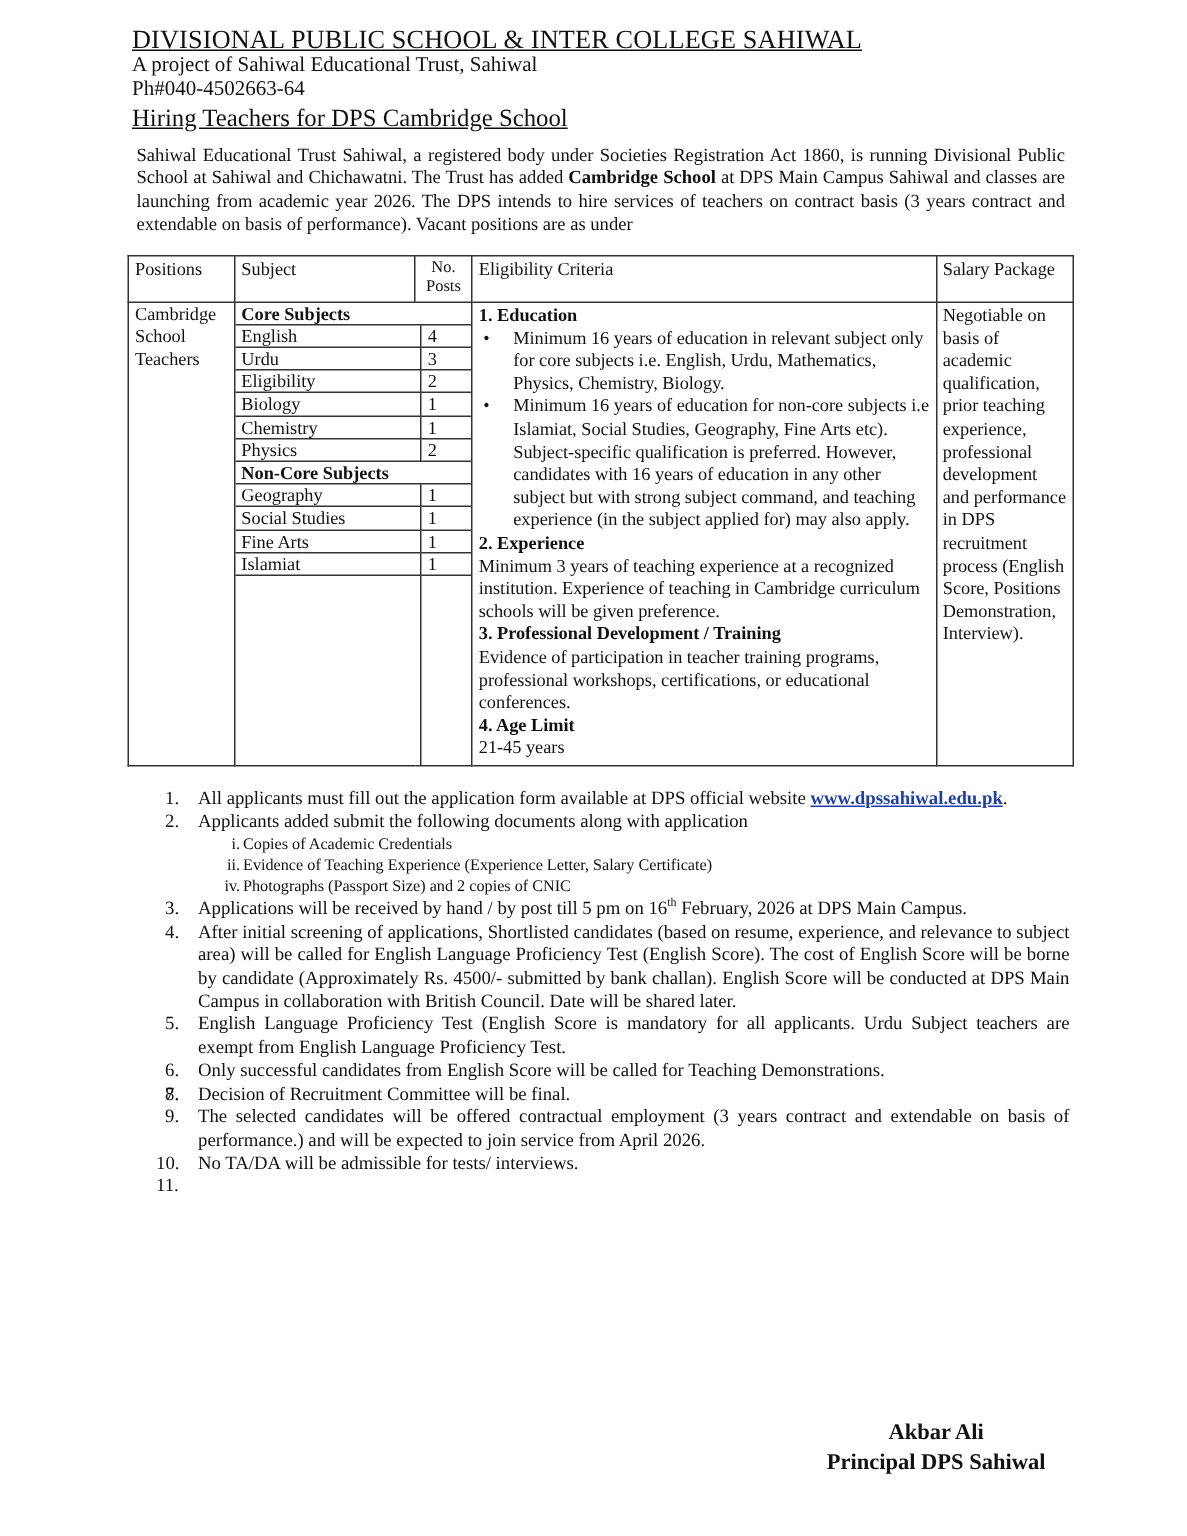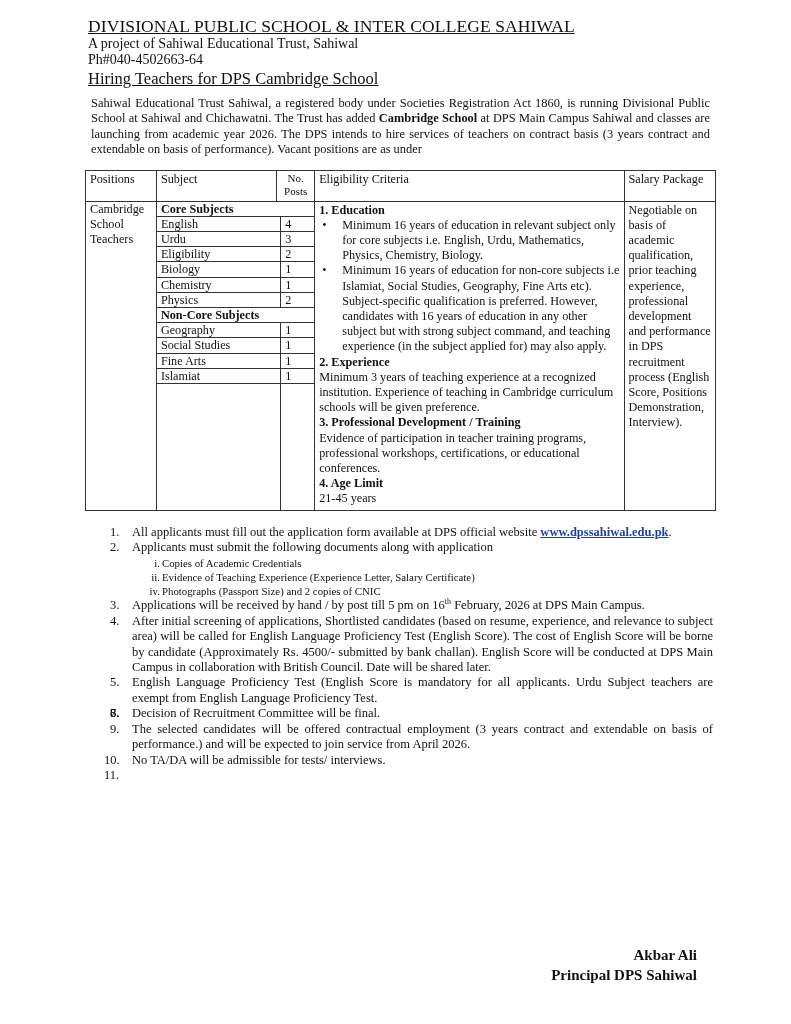--- a/index.html
+++ b/index.html
@@ -43,21 +43,21 @@
   ol.notes { margin: 14px 0 0 0; padding: 0; list-style: none; font-size: 12.5px; line-height: 15.4px; }
   ol.notes > li { position: relative; padding-left: 44px; text-align: justify; }
   ol.notes > li .n { position: absolute; left: 22px; top: 0; }
   ol.notes > li .n.two { left: 16px; }
   a.link { color: #1f3fa8; font-weight: bold; text-decoration: underline; }
   ol.roman { margin: 0; padding: 0; list-style: none; font-size: 10.8px; line-height: 14.2px; }
   ol.roman li { position: relative; padding-left: 74px; }
   ol.roman li .r { position: absolute; right: calc(100% - 72px); top: 0; }
   sup { font-size: 8px; line-height: 0; }
 
-  .sign { position: absolute; right: 94px; top: 945px; text-align: right; font-weight: bold; font-size: 15px; line-height: 20px; }
+  .sign { position: absolute; right: 94px; top: 945px; text-align: center; font-weight: bold; font-size: 15px; line-height: 20px; }
 </style>
 </head>
 <body>
 
 <div class="page">
 
   <div class="hdr">
     <div class="school">DIVISIONAL PUBLIC SCHOOL &amp; INTER COLLEGE SAHIWAL</div>
     <div class="sub">A project of Sahiwal Educational Trust, Sahiwal</div>
     <div class="sub">Ph#040-4502663-64</div>
@@ -153,34 +153,34 @@
     </tbody>
   </table>
 
   <ol class="notes">
     <li>
       <span class="n">1.</span>
       <span>All applicants must fill out the application form available at DPS official website </span><a class="link">www.dpssahiwal.edu.pk</a><span>.</span>
     </li>
     <li>
       <span class="n">2.</span>
-      <span>Applicants must submit the following documents along with application</span>
+      <span>Applicants added submit the following documents along with application</span>
       <ol class="roman" style="margin-left:-44px;">
         <li><span class="r">i.</span><span>Copies of Academic Credentials</span></li>
         <li><span class="r">ii.</span><span>Evidence of Teaching Experience (Experience Letter, Salary Certificate)</span></li>
         <li><span class="r">iv.</span><span>Photographs (Passport Size) and 2 copies of CNIC</span></li>
       </ol>
     </li>
     <li>
       <span class="n">3.</span>
       <span>Applications will be received by hand / by post till 5 pm on 16</span><sup>th</sup><span> February, 2026 at DPS Main Campus.</span>
     </li>
     <li><span class="n">4.</span><span>After initial screening of applications, Shortlisted candidates (based on resume, experience, and relevance to subject area) will be called for English Language Proficiency Test (English Score). The cost of English Score will be borne by candidate (Approximately Rs. 4500/- submitted by bank challan). English Score will be conducted at DPS Main Campus in collaboration with British Council. Date will be shared later.</span></li>
     <li><span class="n">5.</span><span>English Language Proficiency Test (English Score is mandatory for all applicants. Urdu Subject teachers are exempt from English Language Proficiency Test.</span></li>
-    <li><span class="n">6.</span></li>
+    <li><span class="n">6.</span><span>Only successful candidates from English Score will be called for Teaching Demonstrations.</span></li>
     <li><span class="n">7.</span></li>
     <li><span class="n">8.</span><span>Decision of Recruitment Committee will be final.</span></li>
     <li><span class="n">9.</span><span>The selected candidates will be offered contractual employment (3 years contract and extendable on basis of performance.) and will be expected to join service from April 2026.</span></li>
     <li><span class="n two">10.</span><span>No TA/DA will be admissible for tests/ interviews.</span></li>
     <li><span class="n two">11.</span></li>
   </ol>
 </div>
 
 <div class="sign">
   <div>Akbar Ali</div>

